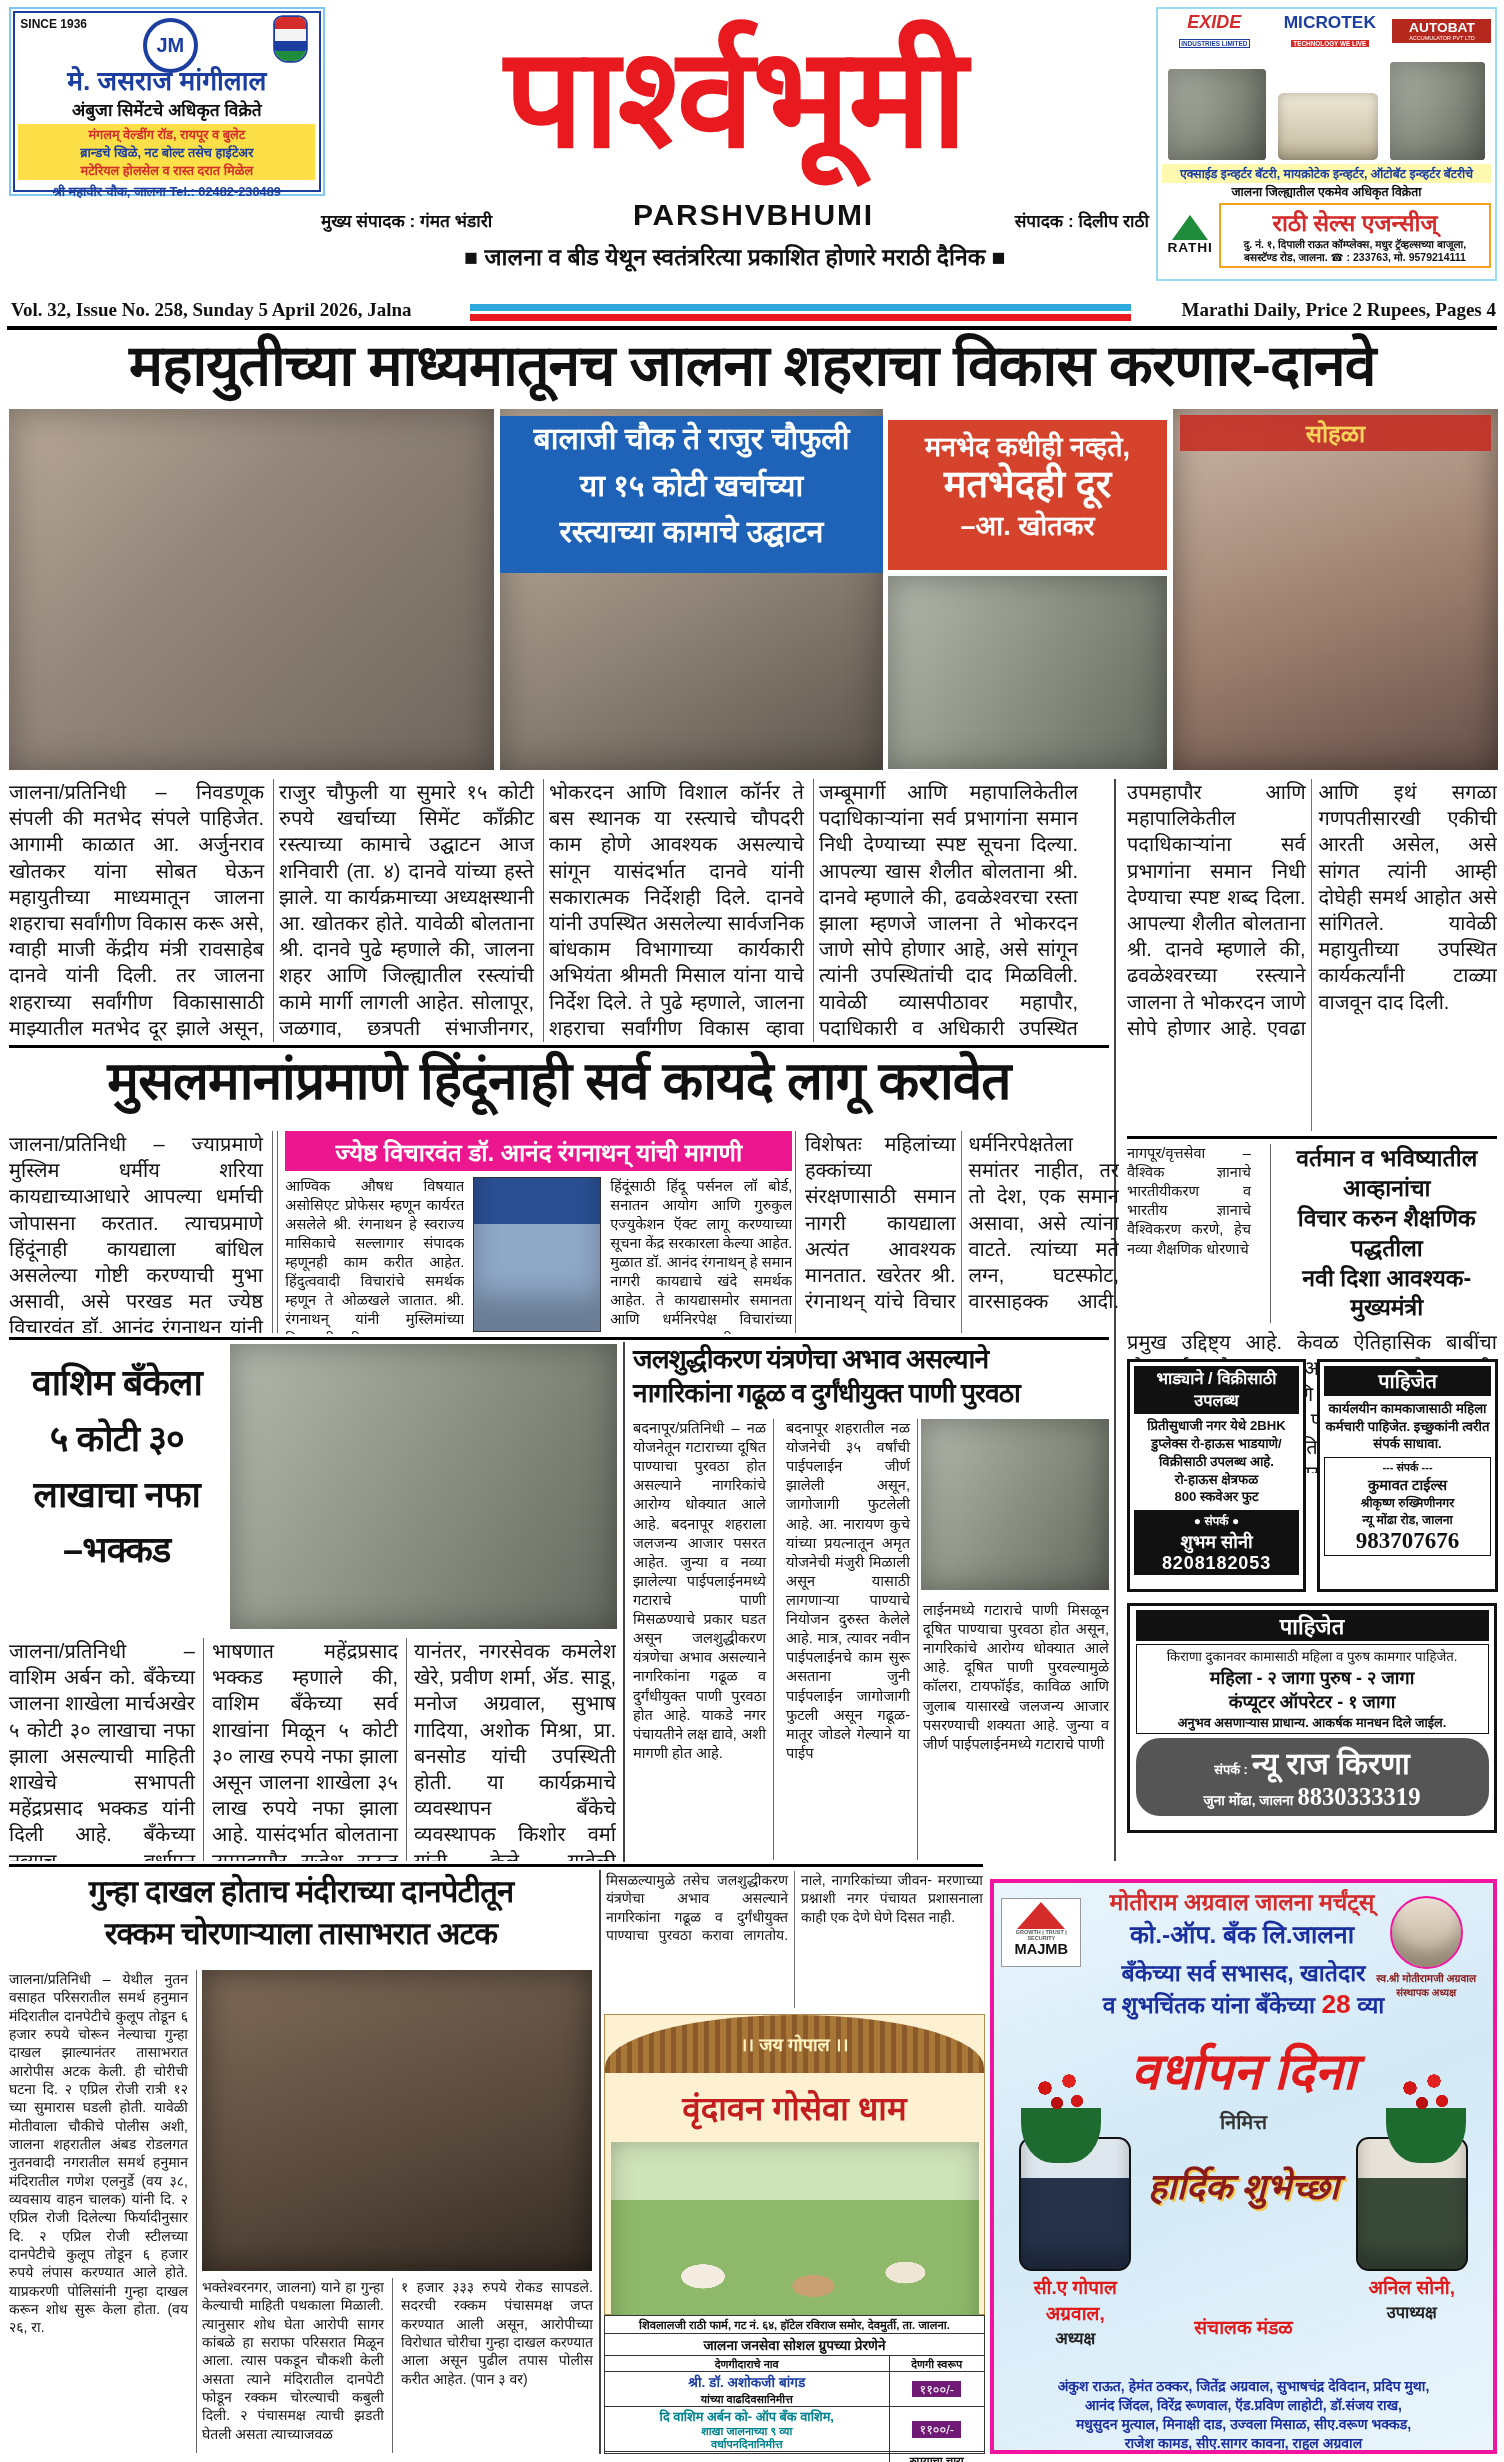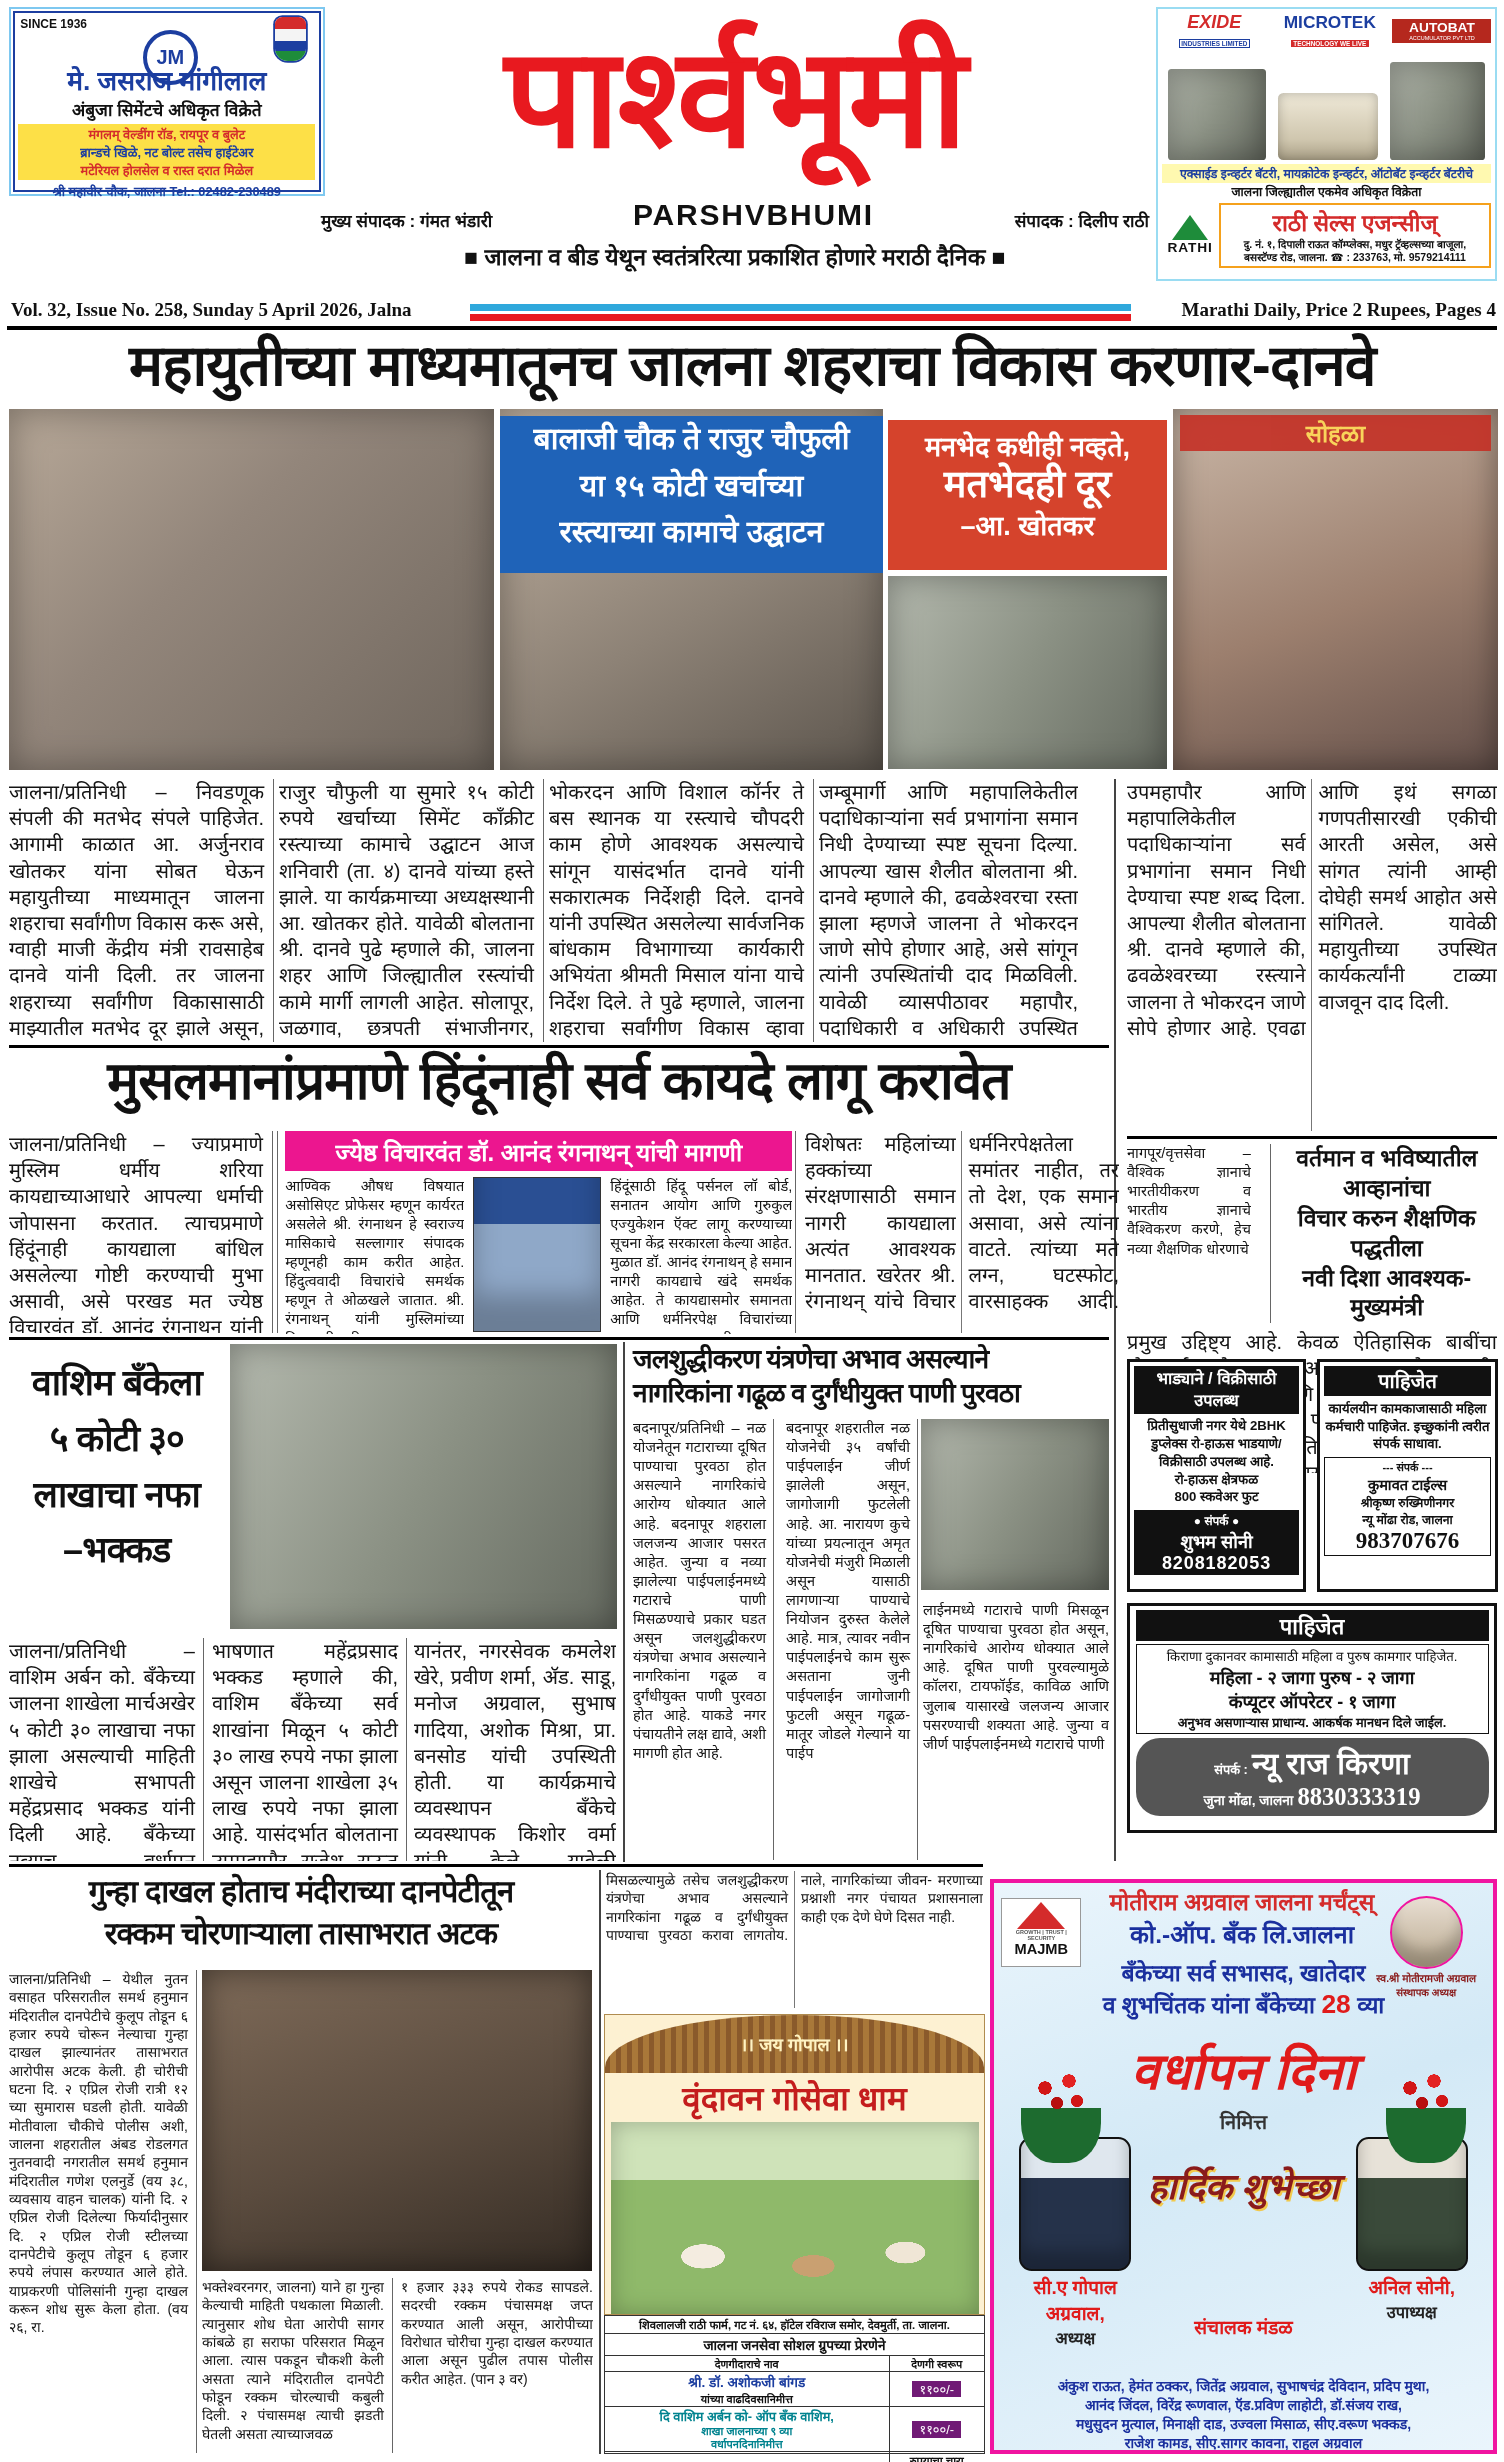--- a/index.html
+++ b/index.html
@@ -27,21 +27,21 @@
   .smallcols2{column-count:2;column-gap:12.8px;column-rule:0.9px solid #777;}
 </style>
 </head>
 <body>
 
 <div class="page">
 
   <div class="abs" style="left:9px;top:7.3px;width:308px;height:181px;border:2.7px solid #7ec8f0;padding:1.8px;">
     <div style="border:2.7px solid #1c3ea0;height:100%;box-sizing:border-box;position:relative;background:#fff;">
       <div class="abs" style="left:5.5px;top:3.6px;font-weight:700;font-size:12px;">SINCE 1936</div>
-      <div class="abs" style="left:128px;top:17px;width:47px;height:47px;border:4.6px solid #1c3ea0;border-radius:50%;
+      <div class="abs" style="left:128px;top:5px;width:47px;height:47px;border:4.6px solid #1c3ea0;border-radius:50%;
                   display:flex;align-items:center;justify-content:center;font-weight:800;font-size:20px;color:#1c3ea0;">
           <span>JM</span>
         </div>
       <div class="abs" style="right:12.8px;top:3.6px;width:31px;height:44px;border-radius:7.3px 7.3px 12.8px 12.8px;
                   background:linear-gradient(180deg,#d42b2b 0 28%,#f4f4f4 28% 55%,#1c3ea0 55% 78%,#1e8c3a 78% 100%);
                   box-shadow:0 0 0 1.8px #1c3ea0;"></div>
       <div class="ctr" style="margin-top:55px;font-weight:800;font-size:26.4px;color:#1c3ea0;line-height:1.05;">मे. जसराज मांगीलाल</div>
       <div class="ctr" style="font-weight:800;font-size:17.3px;color:#111;margin-top:1.8px;">अंबुजा सिमेंटचे अधिकृत विक्रेते</div>
       <div style="background:#fde047;margin:3.6px 3.6px 0 3.6px;padding:0.9px 0;">
         <div class="ctr" style="font-weight:700;font-size:12.8px;color:#d42b2b;">मंगलम् वेल्डींग रॉड, रायपूर व बुलेट</div>
@@ -235,21 +235,21 @@
   <div class="abs phd" style="left:202px;top:1970px;width:390px;height:301px;"></div>
   <div class="abs j" style="left:202px;top:2278px;width:182px;height:175px;border-right:0.9px solid #666;padding-right:8.2px;font-size:14px;">भक्तेश्वरनगर, जालना) याने हा गुन्हा केल्याची माहिती पथकाला मिळाली. त्यानुसार शोध घेता आरोपी सागर कांबळे हा सराफा परिसरात मिळून आला. त्यास पकडून चौकशी केली असता त्याने मंदिरातील दानपेटी फोडून रक्कम चोरल्याची कबुली दिली. २ पंचासमक्ष त्याची झडती घेतली असता त्याच्याजवळ</div>
   <div class="abs j" style="left:401px;top:2278px;width:192px;height:175px;font-size:14px;">१ हजार ३३३ रुपये रोकड सापडले. सदरची रक्कम पंचासमक्ष जप्त करण्यात आली असून, आरोपीच्या विरोधात चोरीचा गुन्हा दाखल करण्यात आला असून पुढील तपास पोलीस करीत आहेत. (पान ३ वर)</div>
 
   <div class="abs j smallcols2" style="left:606px;top:1871px;width:377px;height:137px;font-size:14px;">मिसळल्यामुळे तसेच जलशुद्धीकरण यंत्रणेचा अभाव असल्याने नागरिकांना गढूळ व दुर्गंधीयुक्त पाण्याचा पुरवठा करावा लागतोय. नाले, नागरिकांच्या जीवन- मरणाच्या प्रश्नाशी नगर पंचायत प्रशासनाला काही एक देणे घेणे दिसत नाही.</div>
 
   <div class="abs" style="left:604px;top:2014px;width:381px;height:301px;background:#fdf1d2;border:0.9px solid #b08c4f;box-sizing:border-box;">
     <div style="height:58px;border-radius:50% 50% 0 0/90% 90% 0 0;background:repeating-linear-gradient(90deg,#8a5a2b 0 5.5px,#a97839 5.5px 11px);display:flex;align-items:center;justify-content:center;">
       <span style="color:#fff3c2;font-weight:800;font-size:18px;">।। जय गोपाल ।।</span>
     </div>
-    <div class="ctr" style="color:#c41d1d;font-weight:900;font-size:33px;padding:2px 0;">वृंदावन गोसेवा धाम</div>
+    <div class="ctr" style="color:#c41d1d;font-weight:900;font-size:33px;padding:12px 0;">वृंदावन गोसेवा धाम</div>
     <div style="height:192px;margin:0 5.5px;background:
            radial-gradient(ellipse 36px 20px at 25% 70%, #f4ece0 0 60%, transparent 61%),
            radial-gradient(ellipse 35px 18px at 55% 75%, #c9a071 0 60%, transparent 61%),
            radial-gradient(ellipse 33px 18px at 80% 68%, #f0e6d6 0 60%, transparent 61%),
            linear-gradient(180deg,#cfe3b9 0 30%,#8fb96a 30% 100%);box-shadow:inset 0 0 23px rgba(0,0,0,.25);"></div>
   </div>
 
   <div class="abs" style="left:604px;top:2315px;width:381px;height:139px;border:1.8px solid #333;box-sizing:border-box;background:#fff;font-size:11px;">
     <div class="ctr" style="font-weight:700;font-size:11.4px;border-bottom:0.9px solid #333;padding:0.9px 0;">शिवलालजी राठी फार्म, गट नं. ६४, हॉटेल रविराज समोर, देवमुर्ती, ता. जालना.</div>
     <div class="ctr" style="font-weight:800;font-size:13.7px;border-bottom:0.9px solid #333;padding:0.9px 0;">जालना जनसेवा सोशल ग्रुपच्या प्रेरणेने</div>

